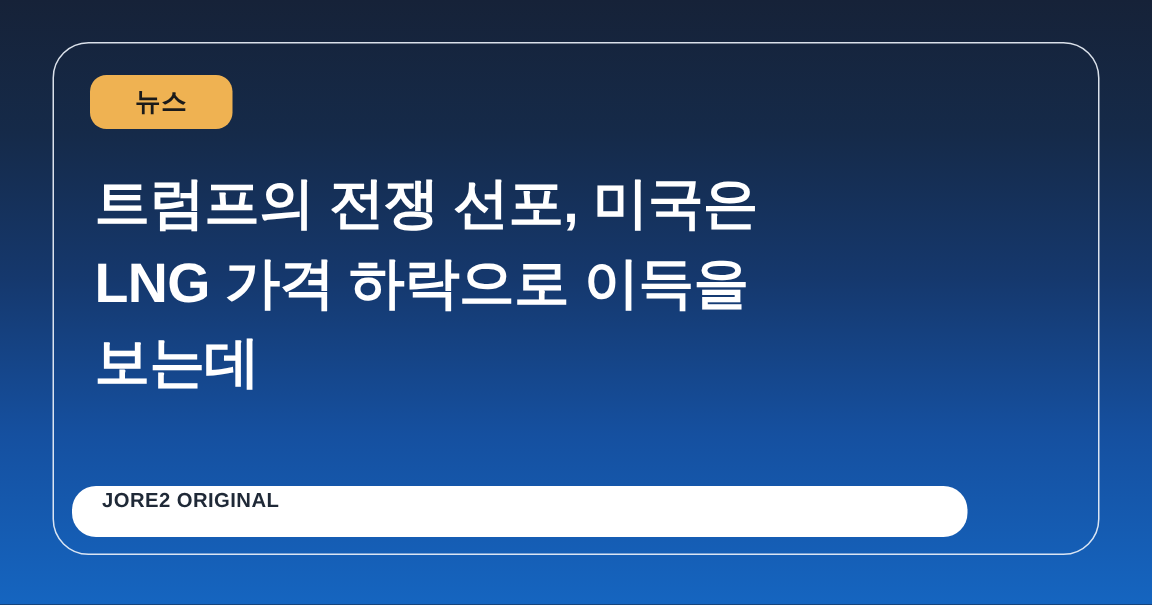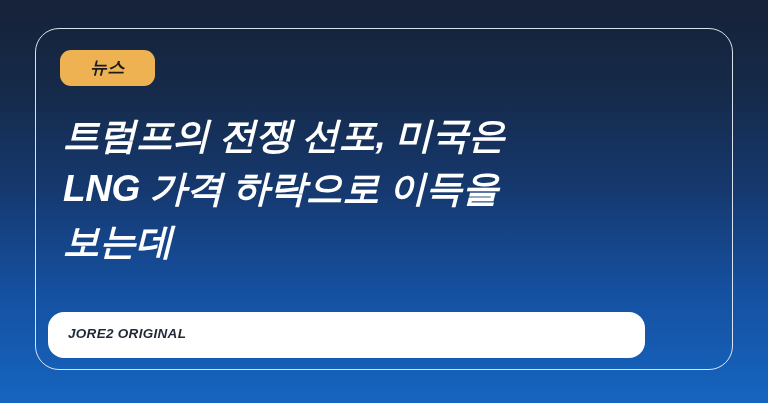--- a/index.html
+++ b/index.html
@@ -41,21 +41,20 @@
   }
 
   #content {
     position: absolute;
     left: 35px;
     top: 28px;
     width: 616px;
     height: 342px;
     box-sizing: border-box;
     padding: 22px 24px 0 13px;
-    font-style: italic;
   }
 
   
   .badge {
     display: inline-block;
     margin-left: 12px;
     padding: 9px 30px 10px 30px;
     background: #efb252;
     color: #1a1a1a;
     border-radius: 11px;
@@ -78,21 +77,21 @@
   }
 
   
   .source-card {
     position: absolute;
     left: 13px;
     right: 6px;
     bottom: 12px;
     background: #ffffff;
     border-radius: 16px;
-    padding: 12px 20px 14px 20px;
+    padding: 0 20px 14px 20px;
     box-sizing: border-box;
   }
   .source-name {
     color: #1f2937;
     font-size: 13.5px;
     font-weight: 700;
     letter-spacing: 0.3px;
     line-height: 1.5;
   }
   .source-tags {

